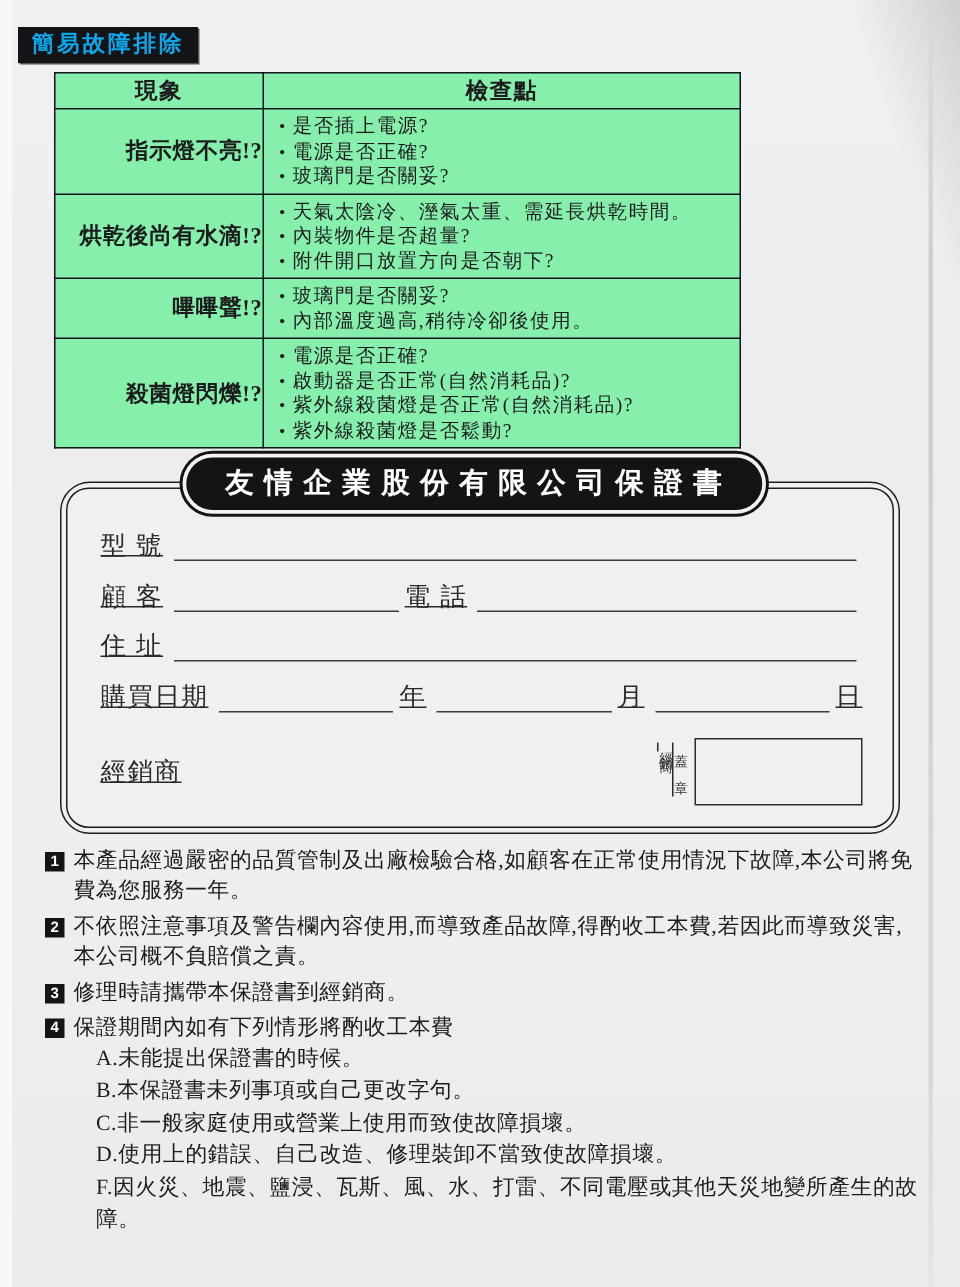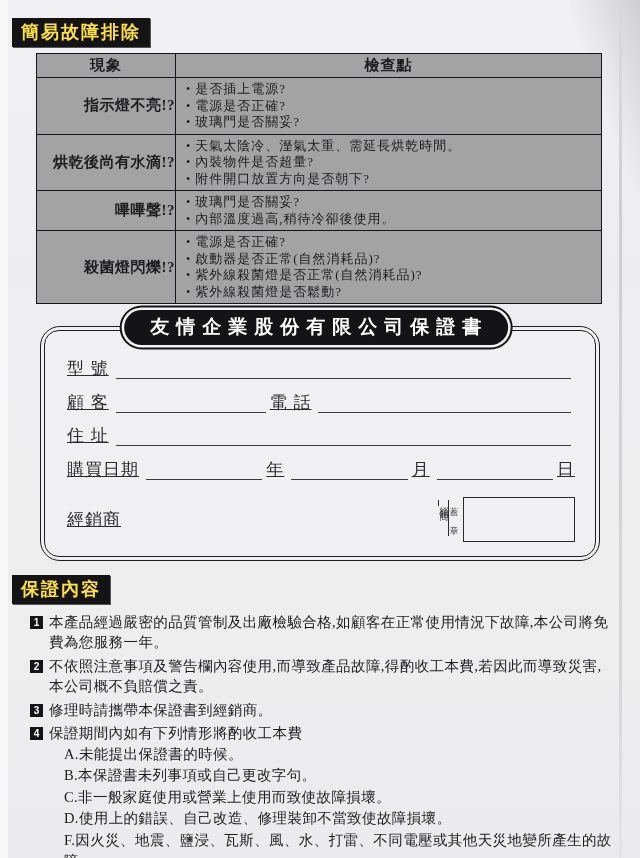--- a/index.html
+++ b/index.html
@@ -27,36 +27,36 @@
   .scan-edge-right {
     position: absolute; right: 18px; top: 0; width: 3px; height: 858px;
     background: linear-gradient(180deg, rgba(170,170,175,.0), rgba(170,170,175,.45) 20%, rgba(170,170,175,.35) 80%, rgba(170,170,175,.1));
   }
   .content { position: absolute; inset: 0; padding: 18px 0 0 0; }
 
   
   .blk-header {
     display: inline-block;
     background: #141416;
-    color: #fde047;
+    color: #0ea5e9;
     font-family: "Liberation Sans", "DejaVu Sans", sans-serif;
     font-weight: bold;
-    font-size: 18px;
+    font-size: 15px;
     letter-spacing: 2px;
     padding: 2px 9px 3px 9px;
     margin-left: 12px;
     box-shadow: 1px 1px 0 #555;
   }
 
   
   .ts-table {
     border-collapse: collapse;
     margin: 6px 0 0 36px;
-    width: 566px;
-    background: #a3a3a3;
+    width: 458px;
+    background: #86efac;
   }
   .ts-table th, .ts-table td {
     border: 1.6px solid #14141e;
     vertical-align: middle;
   }
   .ts-table th {
     font-size: 15px; font-weight: bold;
     padding: 2px 0;
     letter-spacing: 1px;
   }
@@ -272,23 +272,20 @@
             <span class="stamp-col spread">蓋章</span>
           </span>
           <span class="stamp-box"></span>
         </span>
       </div>
 
     </div>
   </div>
 
   
-  <div class="terms-header-wrap">
-    <div class="blk-header">保證內容</div>
-  </div>
 
   <div class="terms">
 
     <div class="term">
       <span class="num-badge">1</span>
       <div class="term-text">本產品經過嚴密的品質管制及出廠檢驗合格,如顧客在正常使用情況下故障,本公司將免費為您服務一年。</div>
     </div>
 
     <div class="term">
       <span class="num-badge">2</span>

